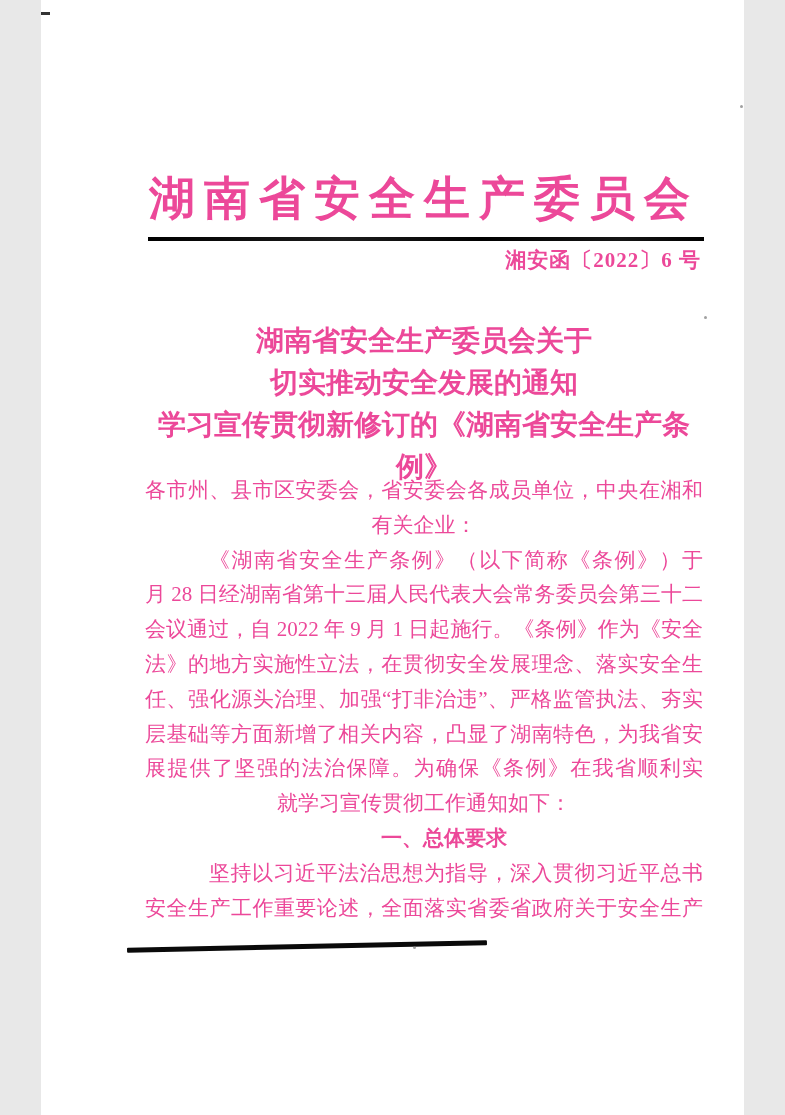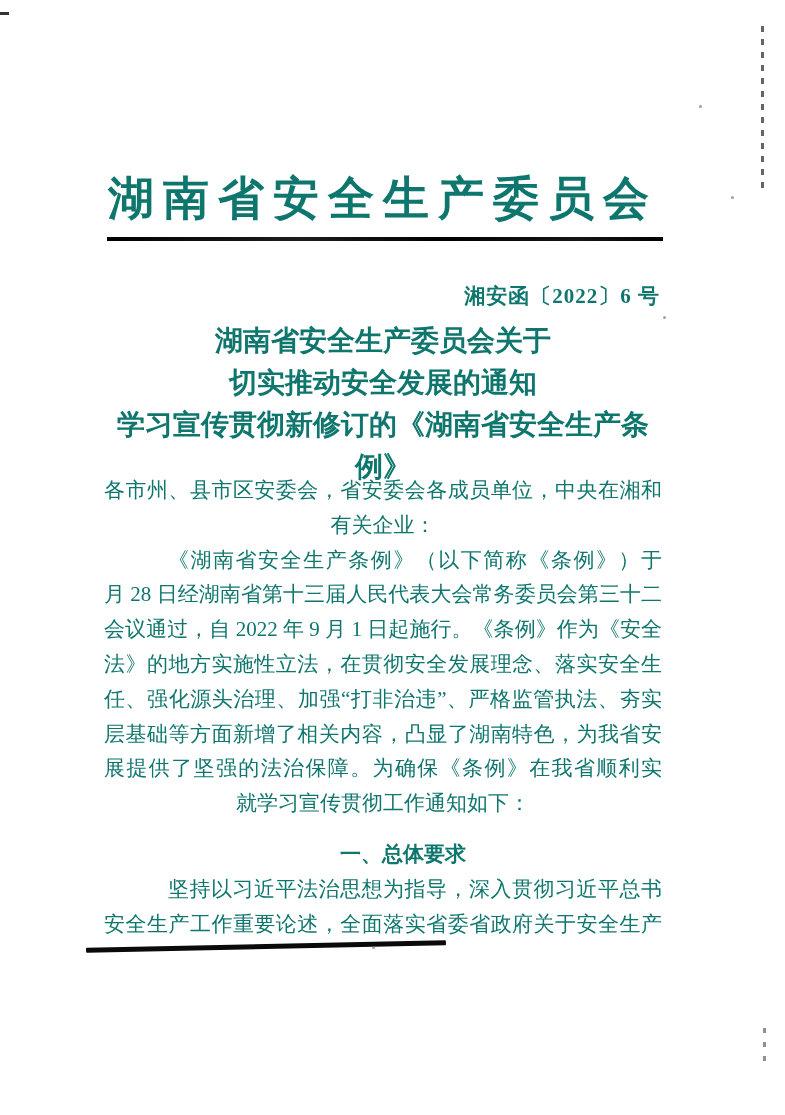--- a/index.html
+++ b/index.html
@@ -1,62 +1,61 @@
 <!DOCTYPE html>
 <html><head>
 <meta charset="utf-8">
 <style>
   html,body { margin:0; padding:0; background:#e8e8e8; }
   .page {
     position:relative;
-    width:785px; height:1115px;
+    width:703px; height:1115px;
     margin:0 auto;
     background:#ffffff;
-    color:#0f766e;
+    color:#ec4899;
     font-family:"Liberation Serif","DejaVu Serif",serif;
     overflow:hidden;
   }
   
   .letterhead {
     position:absolute; top:168px; left:104px; width:558px;
     text-align:center;
     font-size:46px; font-weight:bold;
     letter-spacing:9px;
     white-space:nowrap;
   }
   .head-rule {
     position:absolute; top:237px; left:107px; width:556px; height:4px;
     background:linear-gradient(90deg,#000 0%,#1c1c1c 35%,#000 60%,#151515 85%,#000 100%);
   }
   .doc-number {
     position:absolute; top:246px; left:104px; width:556px;
     text-align:right;
     font-size:21px; font-weight:600;
     letter-spacing:1px;
-    margin-top:36px;
   }
   
   .doc-title {
     position:absolute; top:320px; left:94px; width:578px;
     text-align:center;
     font-weight:bold; font-size:28px; line-height:42px;
     font-family:Liberation Serif, serif;
   }
   
   .body-text {
     position:absolute; top:473px; left:104px; width:558px;
     font-size:21px;
   }
   .bline {
     height:34.8px; line-height:34.8px;
     overflow:hidden;
     text-align:center;
   }
   .bline.j { text-align:justify; text-align-last:justify; }
-  .bline.b { font-weight:bold; font-family:"Liberation Sans","DejaVu Sans",sans-serif;margin-top:16px; }
+  .bline.b { font-weight:bold; font-family:"Liberation Sans","DejaVu Sans",sans-serif; }
   .bline.i2 { padding-left:40px; }
   .bline.i3 { padding-left:64px; }
   .bline.i2.j, .bline.i3.j { text-align-last:justify; }
   
   .artifact { position:absolute; }
   .dash-col-top {
     left:761px; top:26px; width:3px; height:165px;
     background:repeating-linear-gradient(180deg,#4a4a4a 0 6px,transparent 6px 13px);
     opacity:.85;
   }

